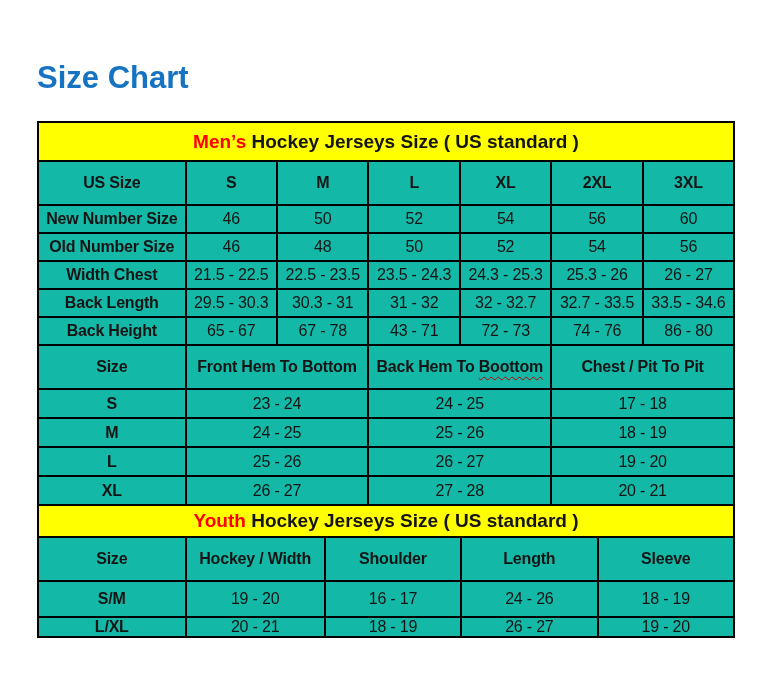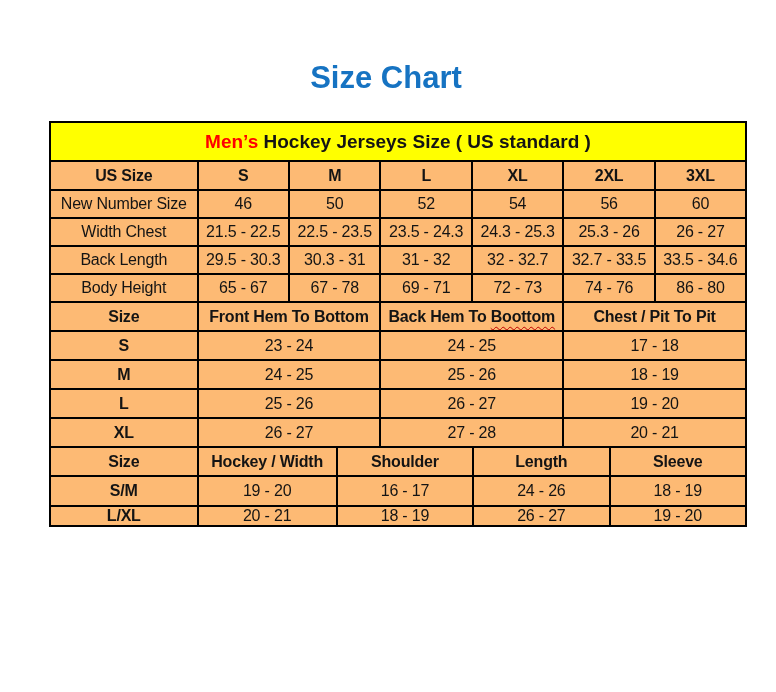--- a/index.html
+++ b/index.html
@@ -13,33 +13,31 @@
     width: 776px;
     height: 692px;
     overflow: hidden;
   }
   .page {
     padding: 58px 0 0 37px;
   }
   .page-title {
     width: 698px;
     margin: 0 0 23px 0;
-    text-align: center;
     font-size: 31px;
     line-height: 40px;
     font-weight: bold;
     color: var(--title_blue, #1673C2);
     letter-spacing: 0px;
   }
   table.size-table {
     border-collapse: collapse;
     table-layout: fixed;
     width: 698px;
-    background: #fdba74;
-    margin-left: 12px;
+    background: #14b8a6;
   }
   table.size-table + table.size-table,
   table.size-table.stacked {
     margin-top: -2px;
   }
   .size-table th, .size-table td {
     border: 2px solid var(--border_black, #000000);
     text-align: center;
     vertical-align: middle;
     padding: 0;
@@ -50,27 +48,27 @@
   }
   tr.banner-row { height: 39px; }
   tr.banner-row.short { height: 32px; }
   tr.banner-row th {
     background: var(--banner_yellow, #FFFF00);
     font-size: 19px;
     font-weight: bold;
     letter-spacing: 0;
   }
   .hl-red { color: var(--accent_red, #FF0000); }
-  tr.header-row { height: 29px; }
+  tr.header-row { height: 44px; }
   tr.header-row th { font-weight: bold; }
   tr.data-row { height: 28px; }
   tr.data-row.h29 { height: 29px; }
-  tr.data-row.h30 { height: 30px; }
+  tr.data-row.h30 { height: 36px; }
   tr.data-row.h31 { height: 17px; }
-  td.row-label-plain { font-weight: normal; }
+  td.row-label-plain { font-weight: bold; }
   td.row-label-bold  { font-weight: bold; }
   .squiggle {
     text-decoration-line: underline;
     text-decoration-style: wavy;
     text-decoration-color: var(--squiggle_red, #C00000);
     text-decoration-thickness: 1px;
     text-underline-offset: 4px;
   }
 </style>
 </head>
@@ -109,42 +107,51 @@
       <tr class="data-row">
         <td class="row-label-plain">New Number Size</td>
         <td>46</td>
         <td>50</td>
         <td>52</td>
         <td>54</td>
         <td>56</td>
         <td>60</td>
       </tr>
       <tr class="data-row">
+        <td class="row-label-plain">Old Number Size</td>
+        <td>46</td>
+        <td>48</td>
+        <td>50</td>
+        <td>52</td>
+        <td>54</td>
+        <td>56</td>
+      </tr>
+      <tr class="data-row">
         <td class="row-label-plain">Width Chest</td>
         <td>21.5 - 22.5</td>
         <td>22.5 - 23.5</td>
         <td>23.5 - 24.3</td>
         <td>24.3 - 25.3</td>
         <td>25.3 - 26</td>
         <td>26 - 27</td>
       </tr>
       <tr class="data-row">
         <td class="row-label-plain">Back Length</td>
         <td>29.5 - 30.3</td>
         <td>30.3 - 31</td>
         <td>31 - 32</td>
         <td>32 - 32.7</td>
         <td>32.7 - 33.5</td>
         <td>33.5 - 34.6</td>
       </tr>
       <tr class="data-row">
-        <td class="row-label-plain">Body Height</td>
+        <td class="row-label-plain">Back Height</td>
         <td>65 - 67</td>
         <td>67 - 78</td>
-        <td>69 - 71</td>
+        <td>43 - 71</td>
         <td>72 - 73</td>
         <td>74 - 76</td>
         <td>86 - 80</td>
       </tr>
     </tbody>
   </table>
 
   <table class="size-table stacked">
     <colgroup>
       <col style="width:21.2%">
@@ -191,20 +198,26 @@
 
   <table class="size-table stacked">
     <colgroup>
       <col style="width:21.2%">
         <col style="width:20.0%">
         <col style="width:19.6%">
         <col style="width:19.6%">
         <col style="width:19.6%">
     </colgroup>
     <tbody>
+      <tr class="banner-row short">
+        <th colspan="5">
+          <span class="hl-red">Youth</span>
+          <span>Hockey Jerseys Size ( US standard )</span>
+        </th>
+      </tr>
       <tr class="header-row">
         <th>Size</th>
         <th>Hockey / Width</th>
         <th>Shoulder</th>
         <th>Length</th>
         <th>Sleeve</th>
       </tr>
       <tr class="data-row h30">
         <td class="row-label-bold">S/M</td>
         <td>19 - 20</td>

